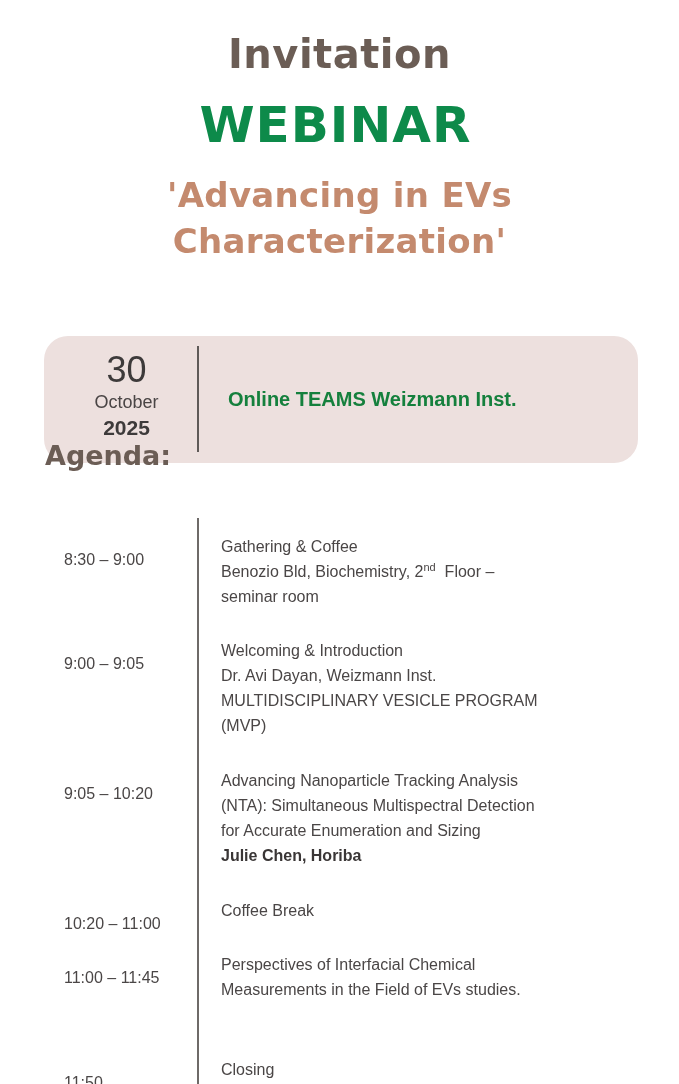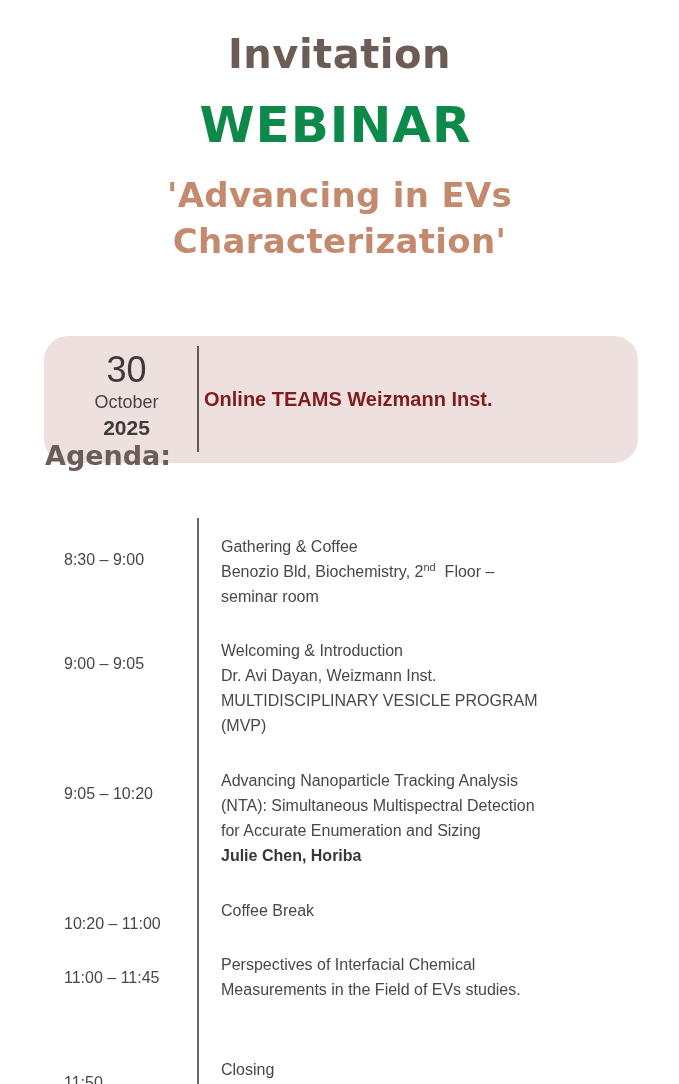--- a/index.html
+++ b/index.html
@@ -71,25 +71,25 @@
       font-weight: bold;
       font-size: 21px; line-height: 28px;
       color: #3d3a3a;
     }
     .card-divider {
       position: absolute; left: 153px; top: 10px;
       width: 2px; height: 106px;
       background: #5f5a58;
     }
     .location {
-      position: absolute; left: 160px; top: 50px;
+      position: absolute; left: 184px; top: 50px;
       font-family: "Liberation Sans", sans-serif;
       font-weight: bold;
       font-size: 20px; line-height: 26px;
-      color: #7f1d1d;
+      color: #15803d;
     }
 
     .agenda-heading {
       position: absolute; left: 45px; top: 438px;
       font-family: "DejaVu Sans", sans-serif;
       font-weight: bold;
       font-size: 27px; line-height: 36px;
       color: #6b5d55;
     }
 

